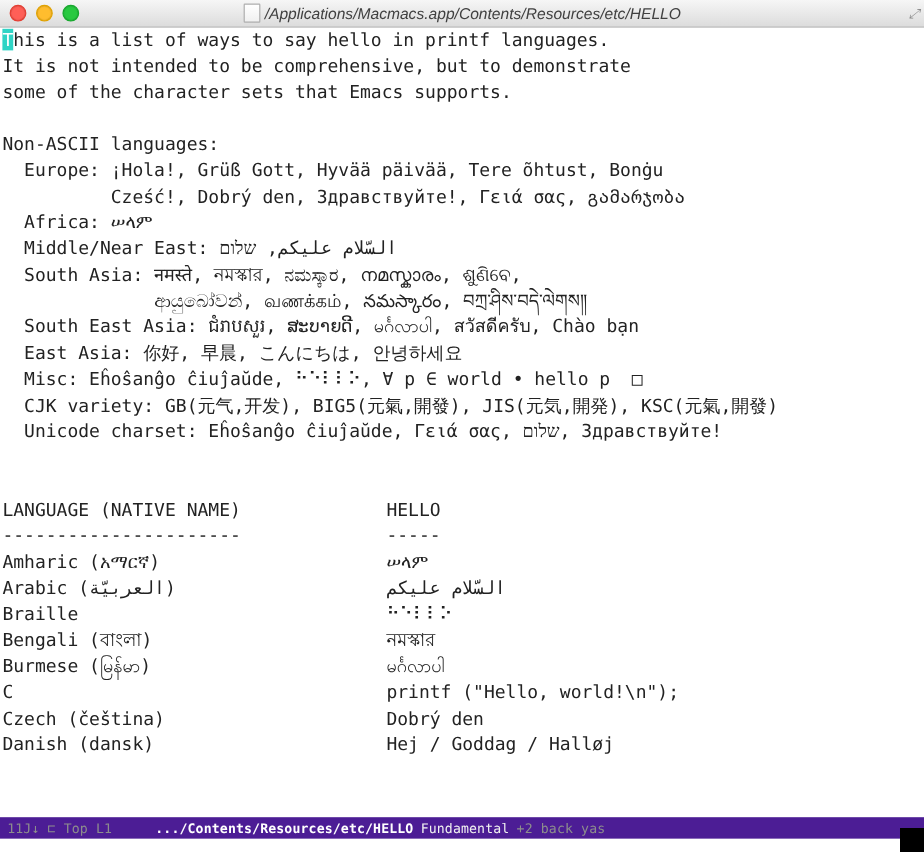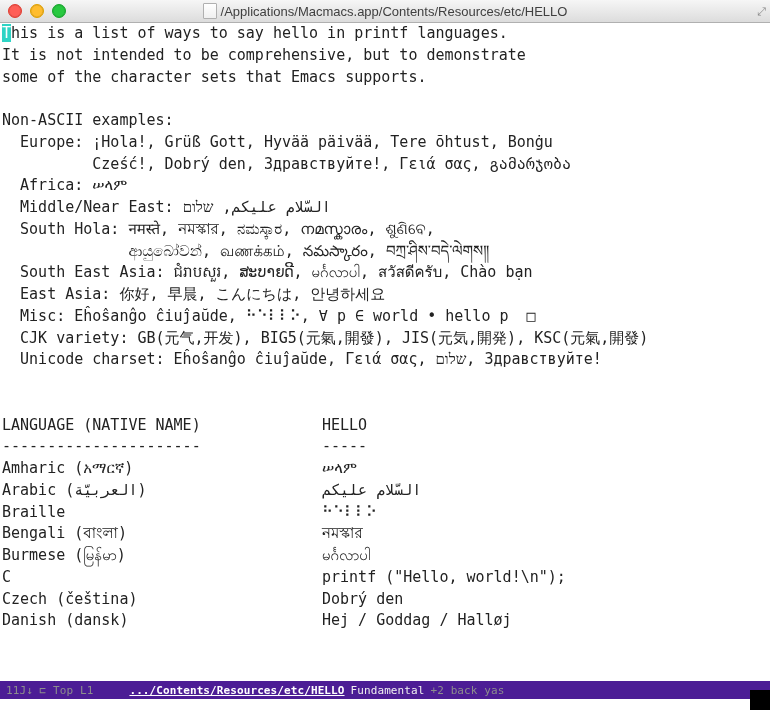--- a/index.html
+++ b/index.html
@@ -14,20 +14,21 @@
     color: #000000;
   }
   .titlebar {
     height: 22px;
     background: linear-gradient(to bottom, #f6f6f6, #dcdcdc);
     border-bottom: 1px solid #b0b0b0;
     display: flex;
     align-items: center;
     position: relative;
     user-select: none;
+    font-style: italic;
   }
   .traffic {
     display: flex;
     gap: 8px;
     align-items: center;
     padding-left: 8px;
     position: absolute;
     left: 0;
   }
   .light {
@@ -101,21 +102,21 @@
     background: #4c1d95;
     color: #f0f0f0;
     display: flex;
     align-items: center;
     font-family: "Menlo", monospace;
     font-size: 11px;
     padding: 0 6px;
     letter-spacing: 0.1px;
   }
   .ml-dim { color: #8d8d8d; }
-  .ml-bold { font-weight: bold; color:#ffffff; margin: 0 6px; text-decoration: underline;}
+  .ml-bold { font-weight: bold; color:#ffffff; margin: 0 6px;}
   .minibuffer {
     position: absolute;
     bottom: 0; left:0; right:0;
     height: 11px;
     background:#ffffff;
   }
   .mb-block {
     position:absolute; right:0; bottom:0; width:20px; height:20px; background:#000;
   }
 </style>
@@ -132,26 +133,26 @@
     <span class="doc-icon"></span>
     <span>/Applications/Macmacs.app/Contents/Resources/etc/HELLO</span>
   </div>
   <span class="rt-grip">⤢</span>
 </div>
 
 <div class="buffer"><span class="cursor">T</span><span>his is a list of ways to say hello in printf languages.</span>
 <span>It is not intended to be comprehensive, but to demonstrate</span>
 <span>some of the character sets that Emacs supports.</span>
 
-<span>Non-ASCII examples:</span>
+<span>Non-ASCII languages:</span>
 <span>  Europe: ¡Hola!, Grüß Gott, Hyvää päivää, Tere õhtust, Bonġu</span>
 <span>          Cześć!, Dobrý den, Здравствуйте!, Γειά σας, გამარჯობა</span>
 <span>  Africa: ሠላም</span>
 <span>  Middle/Near East: السّلام عليكم, שלום</span>
-<span>  South Hola: नमस्ते, নমস্কার, ನಮಸ್ಕಾರ, നമസ്കാരം, ଶୁଣିବେ,</span>
+<span>  South Asia: नमस्ते, নমস্কার, ನಮಸ್ಕಾರ, നമസ്കാരം, ଶୁଣିବେ,</span>
 <span>              ආයුබෝවන්, வணக்கம், నమస్కారం, བཀྲ་ཤིས་བདེ་ལེགས༎</span>
 <span>  South East Asia: ជំរាបសួរ, ສະບາຍດີ, မင်္ဂလာပါ, สวัสดีครับ, Chào bạn</span>
 <span>  East Asia: 你好, 早晨, こんにちは, 안녕하세요</span>
 <span>  Misc: Eĥoŝanĝo ĉiuĵaŭde, ⠓⠑⠇⠇⠕, ∀ p ∈ world • hello p  □</span>
 <span>  CJK variety: GB(元气,开发), BIG5(元氣,開發), JIS(元気,開発), KSC(元氣,開發)</span>
 <span>  Unicode charset: Eĥoŝanĝo ĉiuĵaŭde, Γειά σας, שלום, Здравствуйте!</span>
 
 
 <table class="lh">
 <tbody><tr><td class="col1">LANGUAGE (NATIVE NAME)</td><td>HELLO</td></tr>

